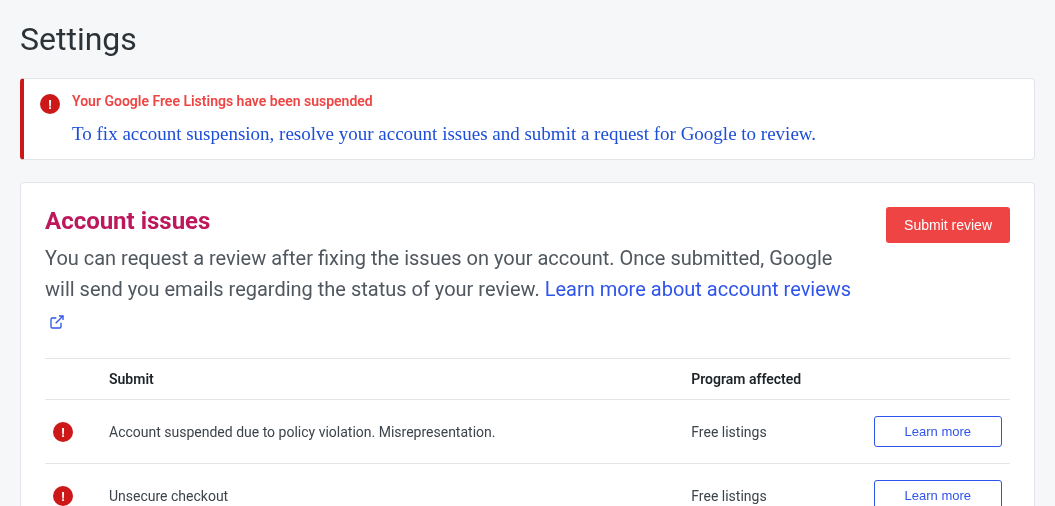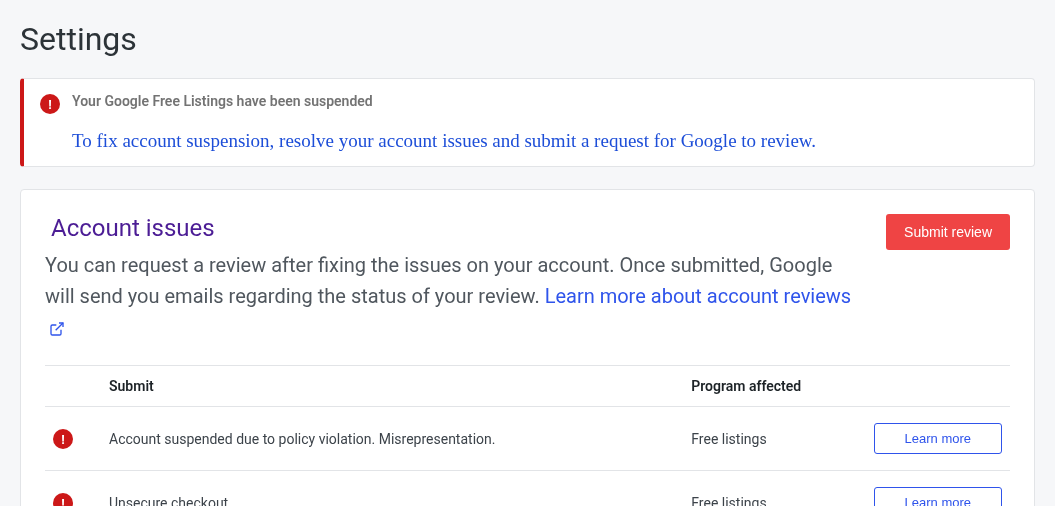--- a/index.html
+++ b/index.html
@@ -41,22 +41,22 @@
       align-items: center;
       justify-content: center;
       font-size: 13px;
       font-weight: 700;
       flex: 0 0 20px;
       margin-top: 1px;
     }
     .alert-content .alert-title {
       font-size: 14px;
       font-weight: 600;
-      color: #737373;
-      margin-bottom: 21px;
+      color: #ef4444;
+      margin-bottom: 14px;
     }
     .alert-content .alert-desc {
       font-size: 19px;
       color: #1d4ed8;
       font-family: Liberation Serif, serif;
     }
     .panel {
       background: #fff;
       border: 1px solid #e2e4e7;
       border-radius: 4px;
@@ -66,24 +66,23 @@
       display: flex;
       justify-content: space-between;
       align-items: flex-start;
       gap: 24px;
     }
     .panel-header-left {
       flex: 1;
     }
     .panel-title {
       font-size: 24px;
-      font-weight: 400;
-      color: #4c1d95;
+      font-weight: 700;
+      color: #be185d;
       margin-bottom: 8px;
-      margin-left: 6px;
     }
     .panel-desc {
       font-size: 20px;
       color: #50575e;
       line-height: 1.55;
       max-width: 820px;
     }
     .panel-desc a {
       color: #2f54eb;
       text-decoration: none;

